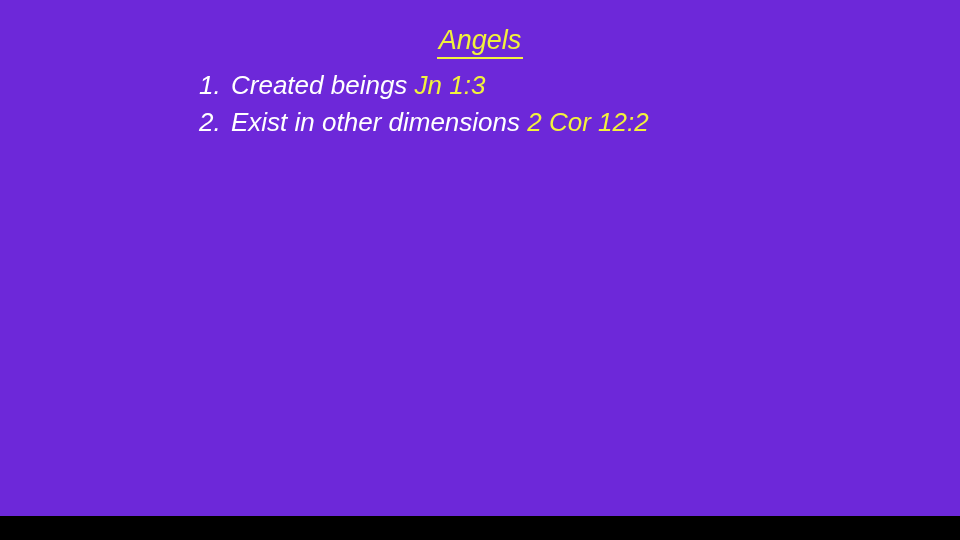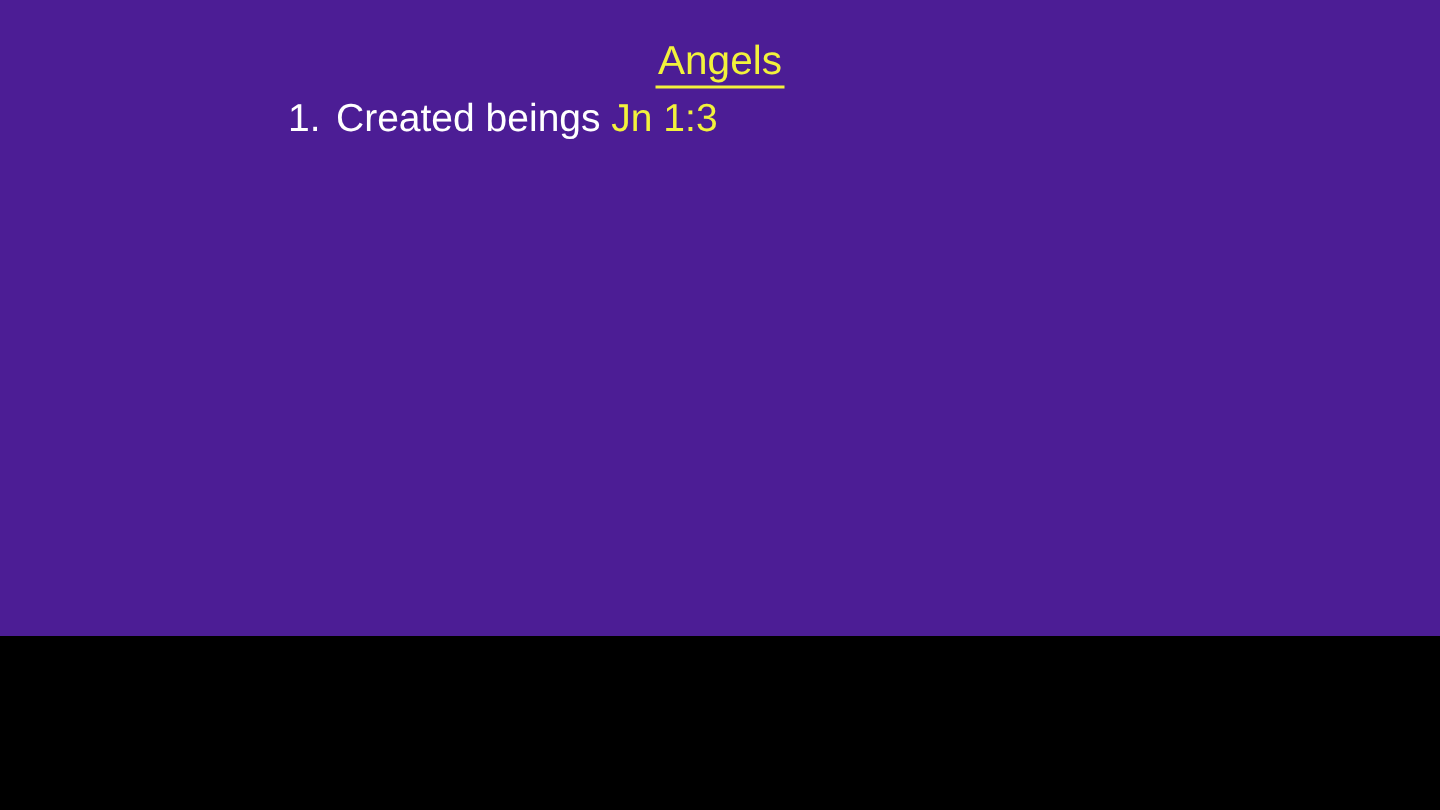--- a/index.html
+++ b/index.html
@@ -10,22 +10,23 @@
   body {
     width: 960px;
     height: 540px;
     overflow: hidden;
     font-family: "Liberation Sans", sans-serif;
     -webkit-font-smoothing: antialiased;
   }
   #slide {
     position: relative;
     width: 960px;
-    height: 424px;
-    background: #4c1d95;
+    height: 516px;
+    background: #6d28d9;
+    font-style: italic;
   }
   
   #slide-title {
     position: absolute;
     left: 0;
     top: 24px;
     width: 960px;
     text-align: center;
     font-size: 27px;
     line-height: 32px;
@@ -36,21 +37,21 @@
   #slide-title .title-text {
     display: inline-block;
     border-bottom: 2px solid #f2f23c;
     padding: 0 2px 1px 2px;
   }
   
   #bullet-list {
     position: absolute;
     left: 192px;
     top: 61px;
-    margin: 0;
+    margin: 7px;
     padding: 0;
     list-style: none;
   }
   #bullet-list li {
     display: block;
     height: 37px;
     line-height: 34px;
     font-size: 26px;
     color: #ffffff;
     white-space: nowrap;
@@ -76,18 +77,21 @@
   <div id="slide-title">
     <span class="title-text">Angels</span>
   </div>
 
   <ul id="bullet-list">
 
     <li>
       <span class="item-number">1.</span><span class="item-text">Created beings </span><span class="item-ref">Jn 1:3</span>
     </li>
 
+    <li>
+      <span class="item-number">2.</span><span class="item-text">Exist in other dimensions </span><span class="item-ref">2 Cor 12:2</span>
+    </li>
 
 
 
   </ul>
 
 </div>
 
 </body></html>

